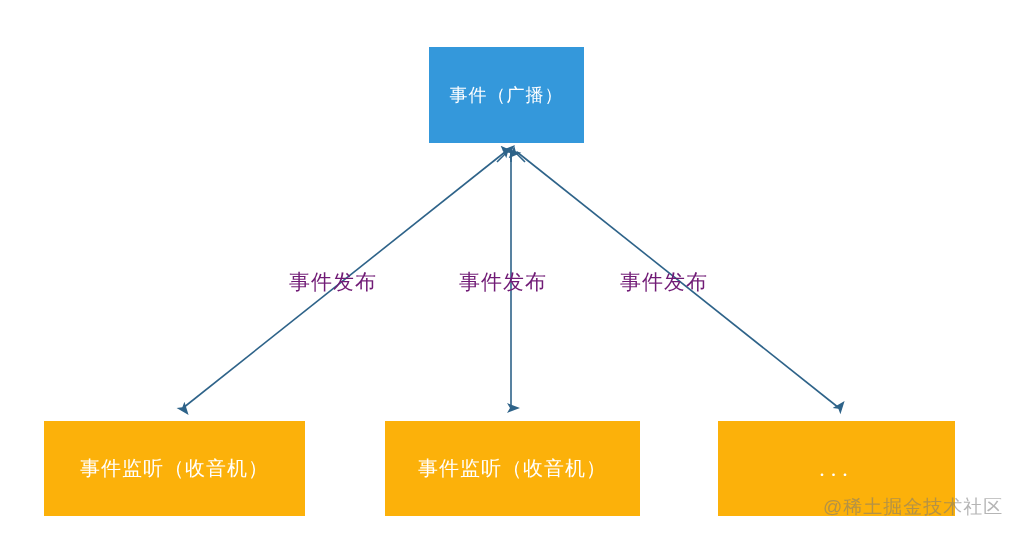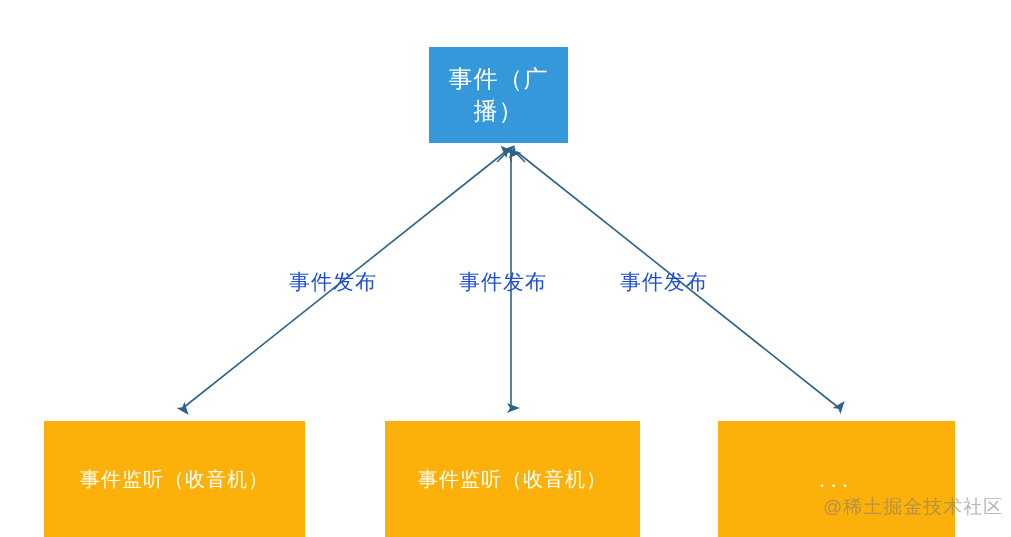--- a/index.html
+++ b/index.html
@@ -31,39 +31,39 @@
     align-items: center;
     justify-content: center;
     color: #ffffff;
     text-align: center;
     letter-spacing: 1px;
     box-sizing: border-box;
   }
   .node-broadcast {
     left: 429px;
     top: 47px;
-    width: 139px;
+    width: 155px;
     height: 96px;
     background: #3498db;
-    font-size: 24px;
+    font-size: 18px;
   }
   .node-listener {
     top: 421px;
-    height: 117px;
+    height: 95px;
     background: #fcb10a;
     font-size: 20px;
   }
   #node-listener-1 { left: 44px;  width: 261px; }
   #node-listener-2 { left: 385px; width: 255px; }
   #node-listener-3 { left: 718px; width: 237px; font-size: 22px; letter-spacing: 6px; }
 
   .edge-label {
     position: absolute;
     top: 268px;
-    color: #1d4ed8;
+    color: #701a75;
     font-size: 21px;
     letter-spacing: 1px;
     white-space: nowrap;
     background: transparent;
     line-height: 28px;
   }
   #edge-label-1 { left: 289px; }
   #edge-label-2 { left: 459px; }
   #edge-label-3 { left: 620px; }
 

